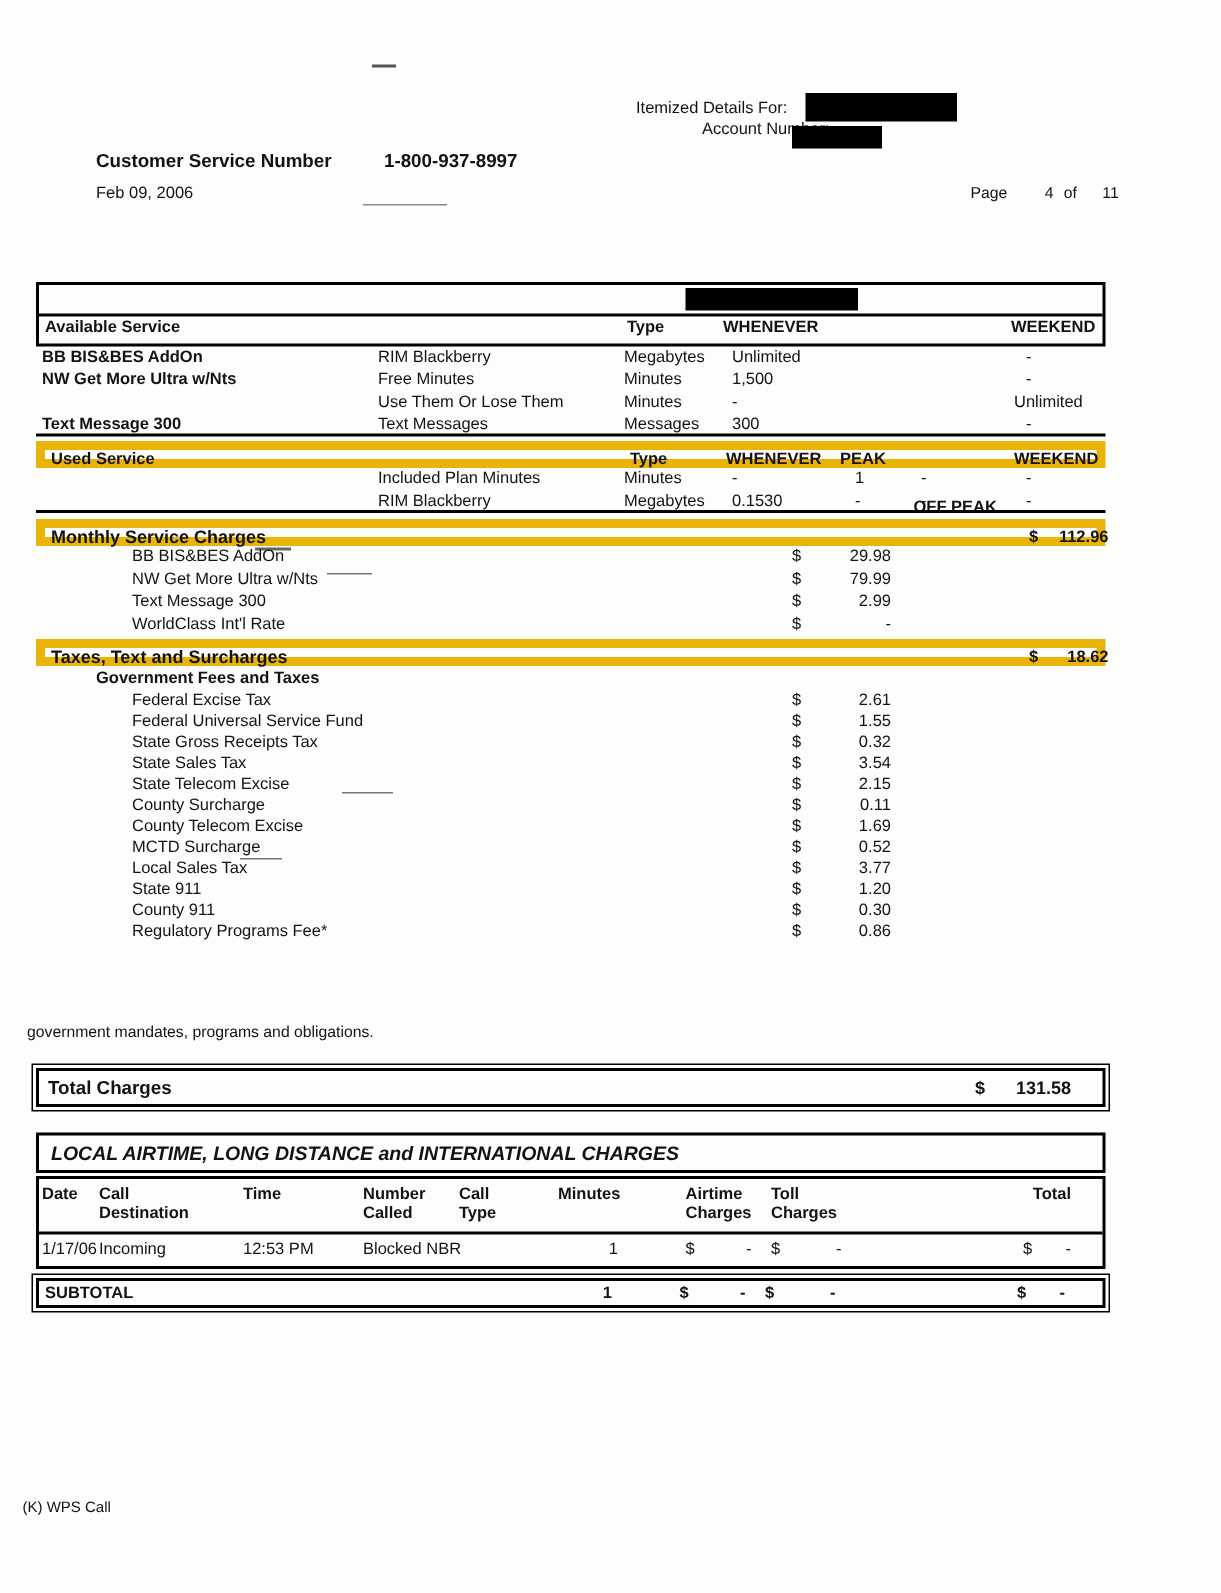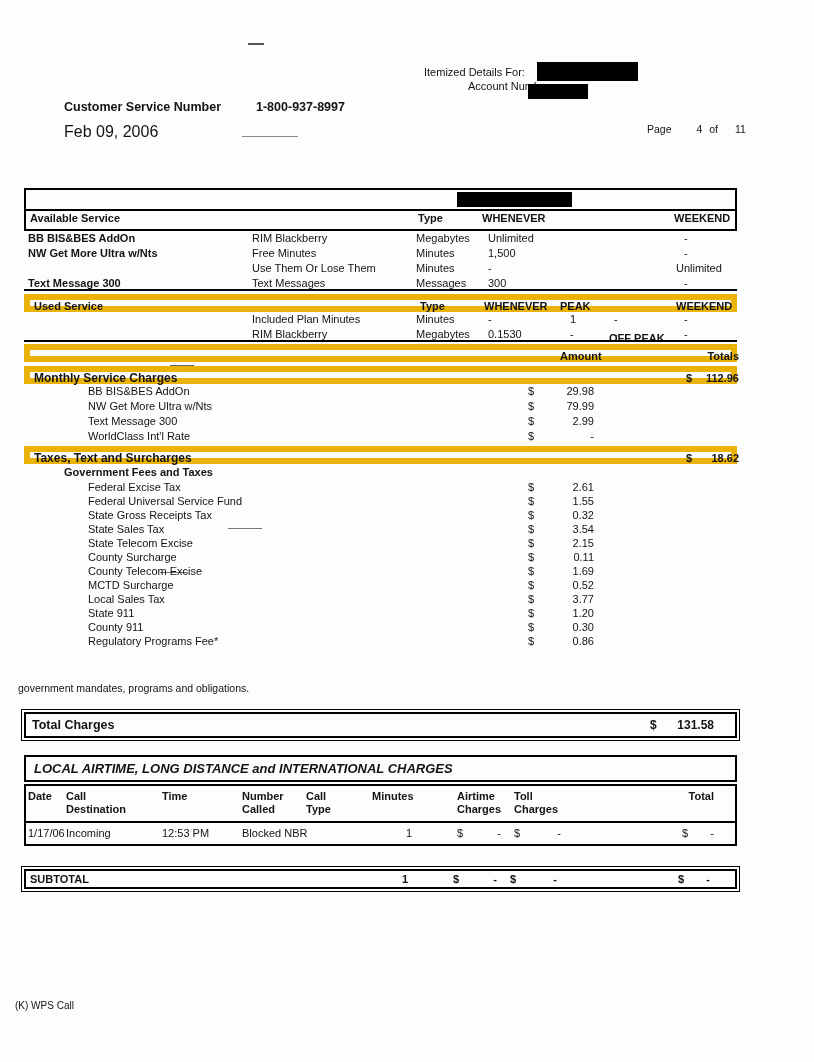--- a/index.html
+++ b/index.html
@@ -31,21 +31,21 @@
   .bb { border-bottom:2px solid #000; }
 
   
   .dblbox { border:2px solid #000; box-shadow:0 0 0 2px #fff, 0 0 0 3px #000; }
   .tc-box { position:absolute; left:24px; top:712px; width:713px; height:26px; line-height:22px; }
   .air { position:absolute; left:24px; top:755px; width:713px; font-size:11px; }
   .air-title { position:relative; border:2px solid #000; height:27px; line-height:23px; }
   .air-head { position:relative; height:37px; border-bottom:2px solid #000; }
   .hc { position:absolute; top:4px; line-height:13px; white-space:pre-line; font-weight:bold; }
   .air-datarow { position:relative; height:21px; line-height:21px;padding-left:44px; }
-  .air-sub { position:relative; height:20px; line-height:16px; margin-top:23px; }
+  .air-sub { position:relative; height:20px; line-height:16px; margin-top:6px; }
   .fineprint { font-size:10px; }
 </style>
 </head>
 <body>
 
 <div class="page">
 
   <div class="artifact" style="left:248px;top:43px;width:16px;height:2px;"></div>
   <div class="artifact" style="left:242px;top:136px;width:56px;height:1px;background:#888;"></div>
   <div class="artifact" style="left:170px;top:365px;width:24px;height:2px;background:#666;"></div>
@@ -53,21 +53,21 @@
   <div class="artifact" style="left:228px;top:528px;width:34px;height:1px;background:#777;"></div>
   <div class="artifact" style="left:160px;top:572px;width:28px;height:1px;background:#777;"></div>
 
   <span class="abs" style="left:424px;top:66px;font-size:11px;">Itemized Details For:</span>
   <div class="redact" style="left:537px;top:62px;width:101px;height:19px;"></div>
   <span class="abs" style="left:424px;top:80px;font-size:11px;margin-left:44px;">Account Number:</span>
   <div class="redact" style="left:528px;top:84px;width:60px;height:15px;"></div>
 
   <span class="abs b" style="left:64px;top:100px;font-size:12.5px;">Customer Service Number</span>
   <span class="abs b" style="left:256px;top:100px;font-size:12.5px;">1-800-937-8997</span>
-  <span class="abs" style="left:64px;top:123px;font-size:16px;">Feb 09, 2006</span>
+  <span class="abs" style="left:64px;top:123px;font-size:11px;">Feb 09, 2006</span>
 
   <div class="abs" style="left:647px;top:123px;font-size:10.5px;">
     <span>Page</span>
     <span style="margin-left:22px;">4</span>
     <span style="margin-left:4px;">of</span>
     <span style="margin-left:14px;">11</span>
   </div>
 
   <div class="tbl">
 
@@ -131,24 +131,20 @@
     </div>
     <div class="r bb">
       <span class="c" style="left:228px;">RIM Blackberry</span>
       <span class="c" style="left:392px;">Megabytes</span>
       <span class="c" style="left:464px;">0.1530</span>
       <span class="c" style="left:546px;">-</span>
       <span class="c" style="left:590px;">-</span>
       <span class="c" style="left:660px;">-</span>
     </div>
 
-    <div class="boxrow mt2">
-      <span class="c b" style="left:530px;">Amount</span>
-      <span class="c b val2">Totals</span>
-    </div>
 
     <div class="boxrow mt4">
       <span class="c b bigl" style="left:4px;">Monthly Service Charges</span>
       <span class="c b cur2">$</span>
       <span class="c b val2">112.96</span>
     </div>
 
     <div class="r">
       <span class="c" style="left:64px;">BB BIS&amp;BES AddOn</span>
       <span class="c cur1">$</span>

